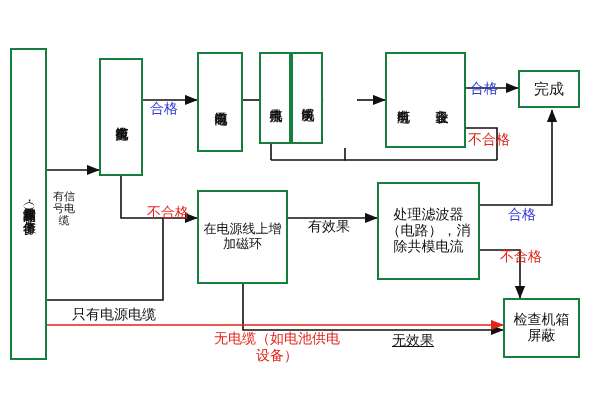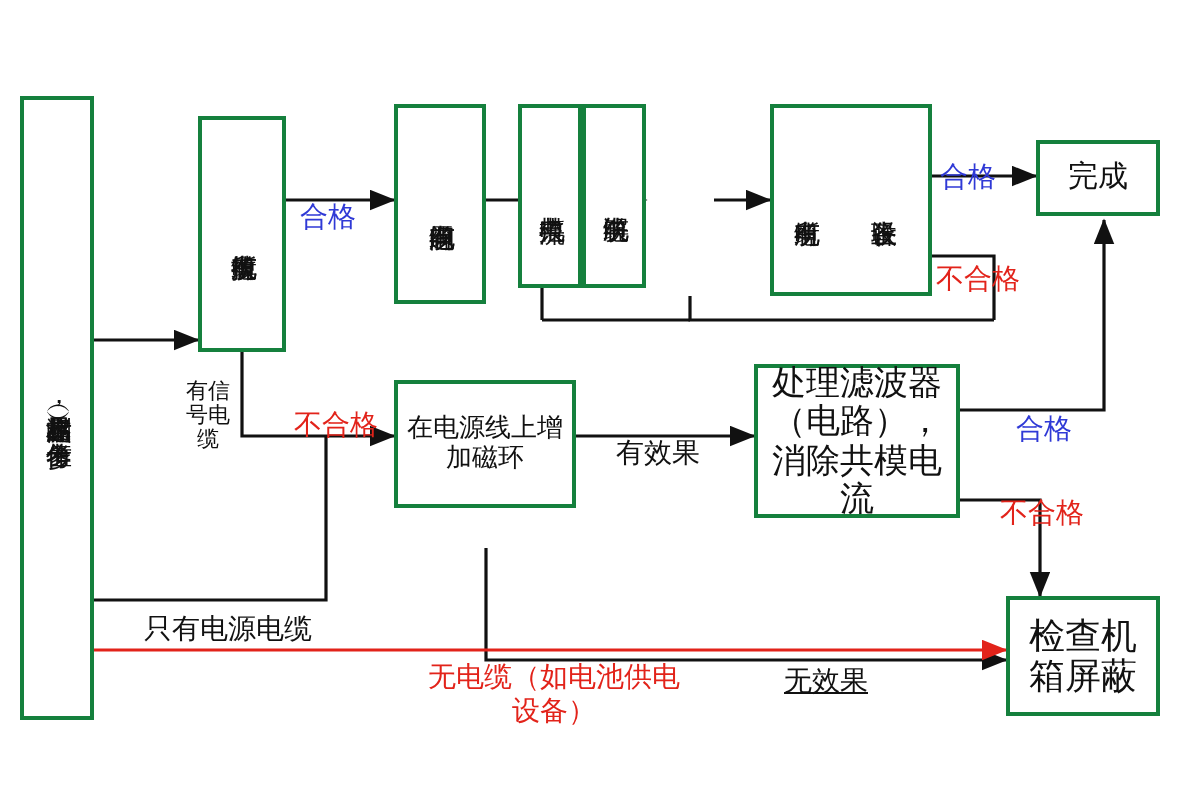--- a/index.html
+++ b/index.html
@@ -122,33 +122,33 @@
   </div>
 
   <div class="node vert" style="left:418px;top:52px;width:48px;height:96px;font-size:13px;border-left:none;">
     <span>设备联上</span>
   </div>
 
   <div class="node" style="left:518px;top:70px;width:62px;height:38px;font-size:15px;">
     <span>完成</span>
   </div>
 
-  <div class="node" style="left:197px;top:190px;width:91px;height:64px;font-size:13px;">
+  <div class="node" style="left:197px;top:190px;width:91px;height:94px;font-size:13px;">
     <span>在电源线上增加磁环</span>
   </div>
 
-  <div class="node" style="left:377px;top:182px;width:103px;height:77px;font-size:17px;">
+  <div class="node" style="left:377px;top:182px;width:103px;height:98px;font-size:14px;">
     <span>处理滤波器（电路），消除共模电流</span>
   </div>
 
-  <div class="node" style="left:503px;top:298px;width:77px;height:60px;font-size:18px;">
+  <div class="node" style="left:503px;top:298px;width:77px;height:60px;font-size:14px;">
     <span>检查机箱屏蔽</span>
   </div>
 
-  <div class="label lbl-black" style="left:52px;top:178px;width:24px;font-size:11px;line-height:1.1;margin-left:40px;">
+  <div class="label lbl-black" style="left:52px;top:178px;width:24px;font-size:11px;line-height:1.1;">
     <span>有信号电缆</span>
   </div>
 
   <div class="label lbl-blue" style="left:150px;top:84px;">
     <span>合格</span>
   </div>
 
   <div class="label lbl-red" style="left:147px;top:188px;">
     <span>不合格</span>
   </div>

